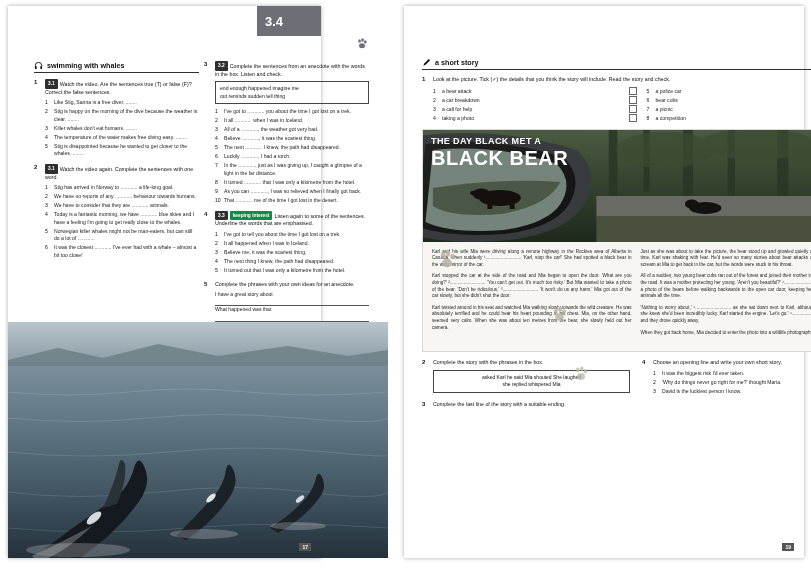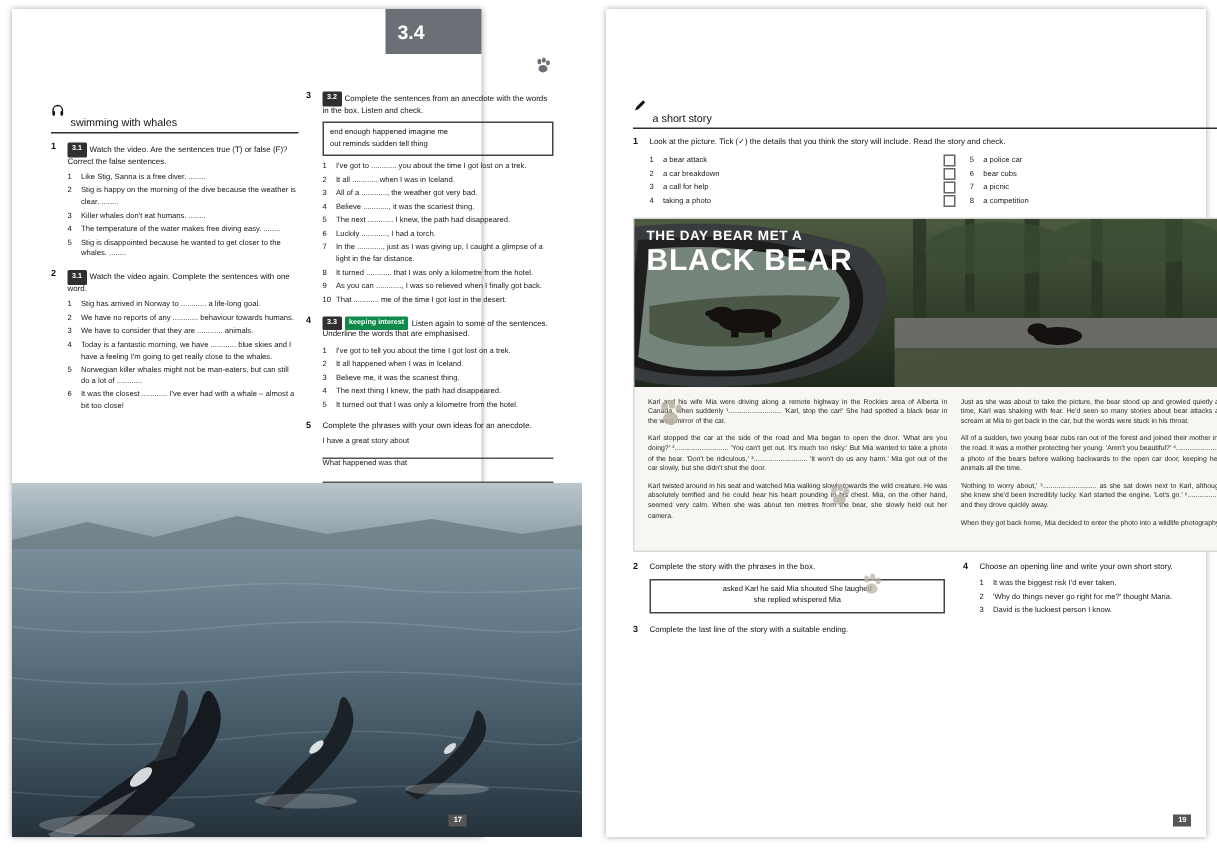--- a/index.html
+++ b/index.html
@@ -15,21 +15,21 @@
   
   .unit-tab{position:absolute;right:0;top:0;width:64px;height:30px;background:#6c7076;color:#fff;
     font-size:13px;font-weight:bold;display:flex;align-items:center;justify-content:flex-start;padding-left:8px;box-sizing:border-box;}
   .paw-deco{position:absolute;}
   .l-col{position:absolute;top:55px;width:165px;}
   #l-col-a{left:26px;}
   #l-col-b{left:196px;}
 
   .sec-head{display:flex;align-items:center;gap:4px;border-bottom:1.4px solid #2f2f2f;padding-bottom:2px;margin-bottom:6px;}
   .sec-head .ico{width:9px;height:9px;flex:0 0 auto;}
-  .sec-head .title{font-size:7.2px;font-weight:normal;color:#111;margin-top:16px;}
+  .sec-head .title{font-size:7.2px;font-weight:bold;color:#111;}
 
   .ex{display:flex;gap:4px;margin-bottom:5px;}
   .ex .n{font-size:6px;font-weight:bold;width:7px;flex:0 0 auto;color:#111;}
   .ex .body{flex:1 1 auto;}
   .rubric{font-size:5.3px;line-height:7.6px;color:#111;}
   .audio-chip{display:inline-block;background:#2f2f2f;color:#fff;font-size:4.8px;font-weight:bold;
     padding:1px 3px;border-radius:1px;margin-right:2px;vertical-align:1px;}
   .green-chip{display:inline-block;background:#0f8a4a;color:#fff;font-size:4.8px;font-weight:bold;
     padding:1px 3px;border-radius:1px;margin-right:2px;vertical-align:1px;}
   ol.items{margin:3px 0 0 0;padding:0;list-style:none;}
@@ -435,21 +435,21 @@
           </g>
 
           <g fill="#141110">
             <ellipse cx="228" cy="78" rx="13" ry="6"></ellipse>
               <ellipse cx="217" cy="74" rx="5.5" ry="4.5"></ellipse>
           </g>
 
           <rect width="344" height="112" fill="url(#mirror)" opacity=".05"></rect>
         </svg>
         <div class="art-title">
-          <div class="small">THE DAY BEAR MET A</div>
+          <div class="small">THE DAY BLACK MET A</div>
           <div class="big">BLACK BEAR</div>
         </div>
       </div>
 
       <div class="art-cols">
         <div class="art-col">
           <p>Karl and his wife Mia were driving along a remote highway in the Rockies area of Alberta in Canada, when suddenly ¹............................ 'Karl, stop the car!' She had spotted a black bear in the wing mirror of the car.</p>
           <p>Karl stopped the car at the side of the road and Mia began to open the door. 'What are you doing?' ²............................ 'You can't get out. It's much too risky.' But Mia wanted to take a photo of the bear. 'Don't be ridiculous,' ³............................ 'It won't do us any harm.' Mia got out of the car slowly, but she didn't shut the door.</p>
           <p>Karl twisted around in his seat and watched Mia walking slowly towards the wild creature. He was absolutely terrified and he could hear his heart pounding in his chest. Mia, on the other hand, seemed very calm. When she was about ten metres from the bear, she slowly held out her camera.</p>
         </div>

